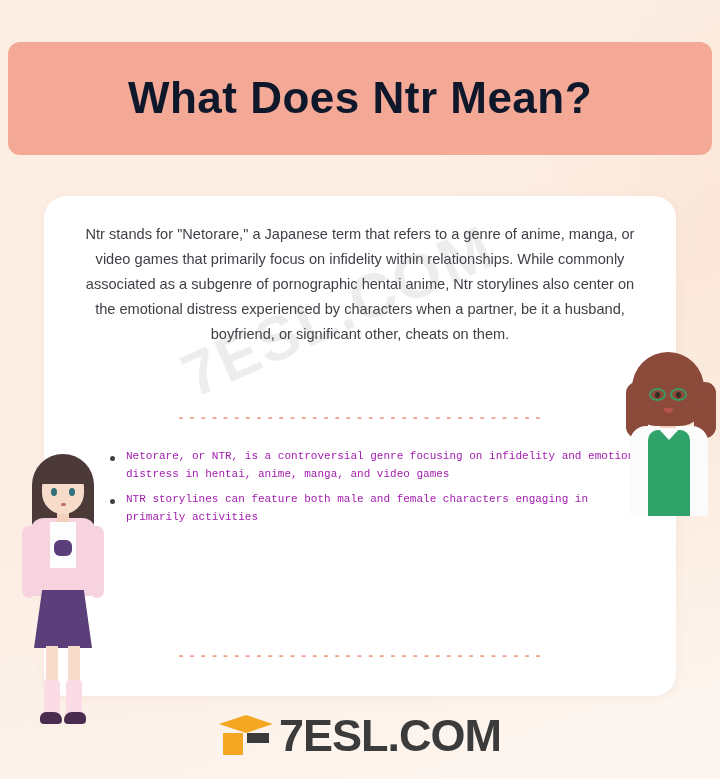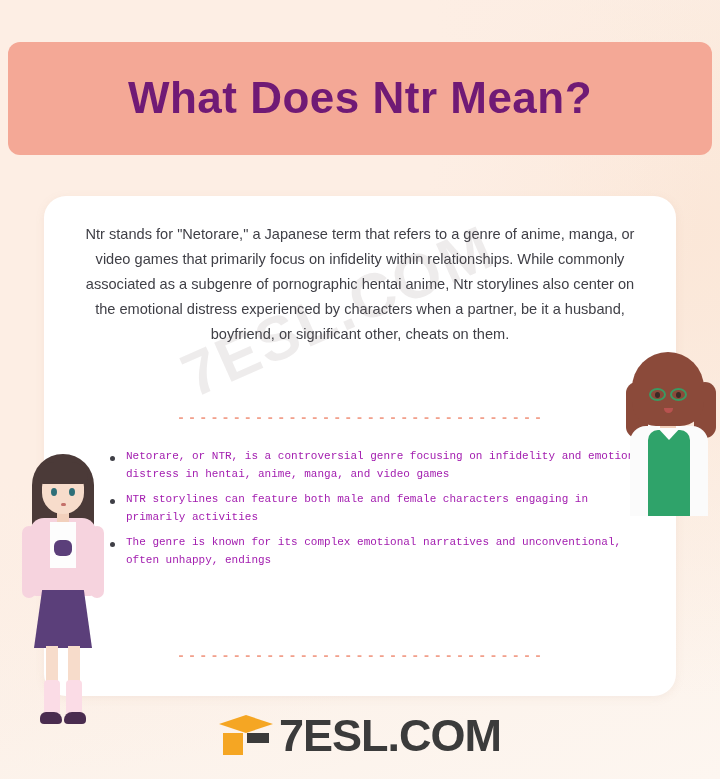--- a/index.html
+++ b/index.html
@@ -30,21 +30,21 @@
     top: 42px;
     width: 704px;
     height: 113px;
     background: #f4a896;
     border-radius: 12px;
     display: flex;
     align-items: center;
     justify-content: center;
   }
   .title-text {
-    color: #701a75;
+    color: #0f172a;
     font-size: 44px;
     font-weight: bold;
     letter-spacing: 0.5px;
     text-align: center;
     line-height: 1.1;
     white-space: nowrap;
   }
 
   
   .card {
@@ -229,21 +229,20 @@
   </div>
 
   <div class="card">
     <div class="intro">Ntr stands for "Netorare," a Japanese term that refers to a genre of anime, manga, or video games that primarily focus on infidelity within relationships. While commonly associated as a subgenre of pornographic hentai anime, Ntr storylines also center on the emotional distress experienced by characters when a partner, be it a husband, boyfriend, or significant other, cheats on them.</div>
 
     <div class="divider divider-1">- - - - - - - - - - - - - - - - - - - - - - - - - - - - - - - - -</div>
 
     <ul class="bullets">
       <li>Netorare, or NTR, is a controversial genre focusing on infidelity and emotional distress in hentai, anime, manga, and video games</li>
       <li>NTR storylines can feature both male and female characters engaging in primarily activities</li>
-      <li>The genre is known for its complex emotional narratives and unconventional, often unhappy, endings</li>
     </ul>
 
     <div class="divider divider-2">- - - - - - - - - - - - - - - - - - - - - - - - - - - - - - - - -</div>
   </div>
 
   <div class="watermark">7ESL.COM</div>
 
   <div class="char girl-left">
     <div class="gl-hair-back"></div>
     <div class="gl-arm-l"></div>

